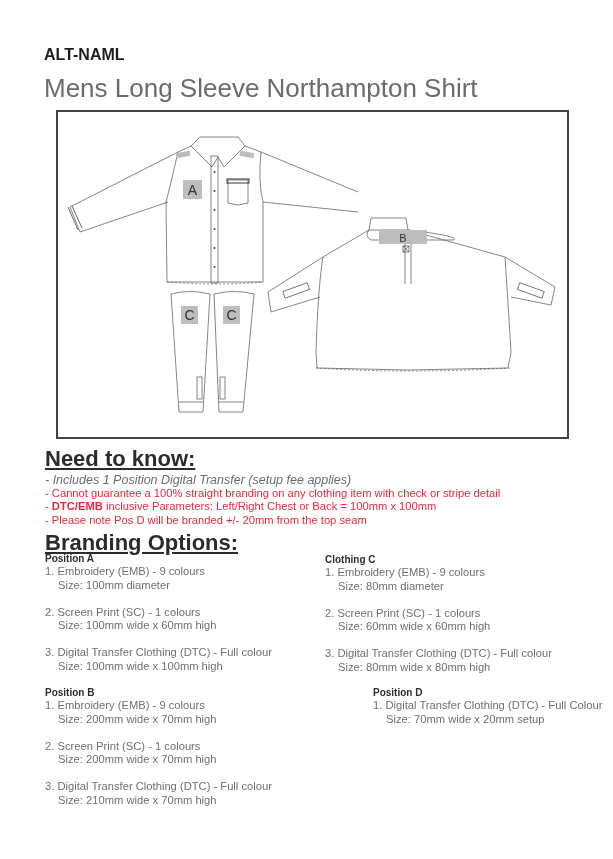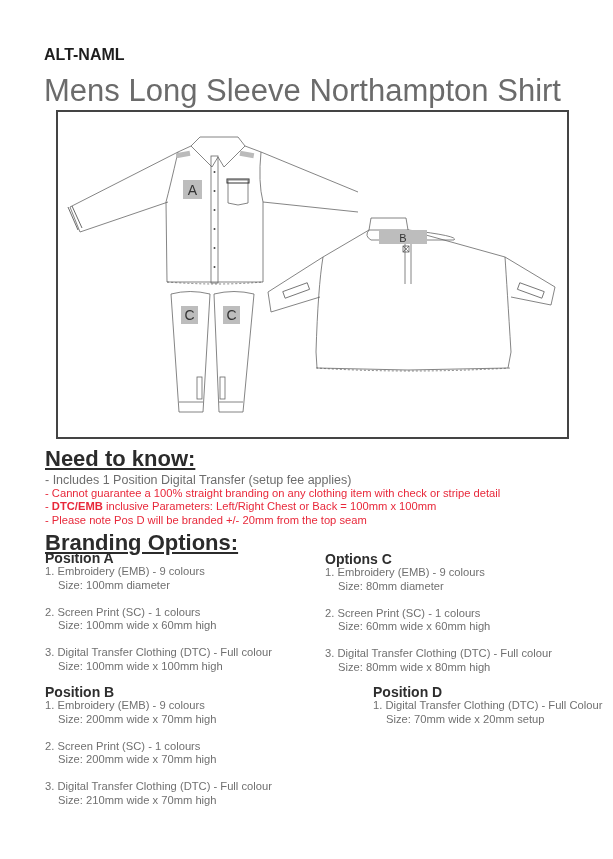--- a/index.html
+++ b/index.html
@@ -1,28 +1,28 @@
 <!DOCTYPE html>
 <html><head>
 <meta charset="utf-8">
 <style>
   html, body { margin:0; padding:0; background:#ffffff; }
   body { width:613px; height:859px; position:relative; overflow:hidden;
          font-family:"Liberation Sans", sans-serif; color:#6d6d6d; }
   .code { position:absolute; left:44px; top:46px; font-size:16px; font-weight:bold; color:#1e1e1e; letter-spacing:0; }
-  .subtitle { position:absolute; left:44px; top:73px; font-size:31px; color:#6b6b6b; }
+  .subtitle { position:absolute; left:44px; top:73px; font-size:26px; color:#6b6b6b; }
   .frame { position:absolute; left:56px; top:110px; width:509px; height:325px; border:2px solid #444; background:#fff; }
   .frame svg { position:absolute; left:0; top:0; }
   .h2 { position:absolute; left:45px; font-size:22px; font-weight:bold; color:#2b2b2b; text-decoration:underline; text-underline-offset:2px; }
   .notes { position:absolute; left:45px; top:473px; font-size:11.2px; line-height:13.4px; }
-  .notes .grey { color:#6d6d6d; font-size:12.5px; line-height:14px; }
+  .notes .grey { color:#6d6d6d; font-size:12.5px; line-height:14px;font-style:italic; }
   .notes .red { color:#e8283a; }
   .notes b { color:#e8283a; }
   .pos { position:absolute; font-size:11.2px; line-height:13.3px; color:#707070; }
-  .pos .ptitle { font-weight:bold; color:#2e2e2e; font-size:14px; }
+  .pos .ptitle { font-weight:bold; color:#2e2e2e; font-size:10px; }
   .pos .opt { margin-bottom:14px; }
   .pos .size { padding-left:13px; display:block; }
   .lbl { font-family:"Liberation Sans", sans-serif; font-size:14px; fill:#333; }
 </style>
 </head>
 <body>
 
 <div class="code">ALT-NAML</div>
 <div class="subtitle">Mens Long Sleeve Northampton Shirt</div>
 
@@ -123,21 +123,21 @@
 </div>
 
 <div class="pos" style="left:45px; top:686px;">
   <div class="ptitle">Position B</div>
   <div class="opt"><span>1. Embroidery (EMB) - 9 colours</span><span class="size">Size: 200mm wide x 70mm high</span></div>
   <div class="opt"><span>2. Screen Print (SC) - 1 colours</span><span class="size">Size: 200mm wide x 70mm high</span></div>
   <div class="opt"><span>3. Digital Transfer Clothing (DTC) - Full colour</span><span class="size">Size: 210mm wide x 70mm high</span></div>
 </div>
 
 <div class="pos" style="left:325px; top:553px;">
-  <div class="ptitle">Options C</div>
+  <div class="ptitle">Clothing C</div>
   <div class="opt"><span>1. Embroidery (EMB) - 9 colours</span><span class="size">Size: 80mm diameter</span></div>
   <div class="opt"><span>2. Screen Print (SC) - 1 colours</span><span class="size">Size: 60mm wide x 60mm high</span></div>
   <div class="opt"><span>3. Digital Transfer Clothing (DTC) - Full colour</span><span class="size">Size: 80mm wide x 80mm high</span></div>
 </div>
 
 <div class="pos" style="left:325px; top:686px;margin-left:48px;">
   <div class="ptitle">Position D</div>
   <div class="opt"><span>1. Digital Transfer Clothing (DTC) - Full Colour</span><span class="size">Size: 70mm wide x 20mm setup</span></div>
 </div>
 

